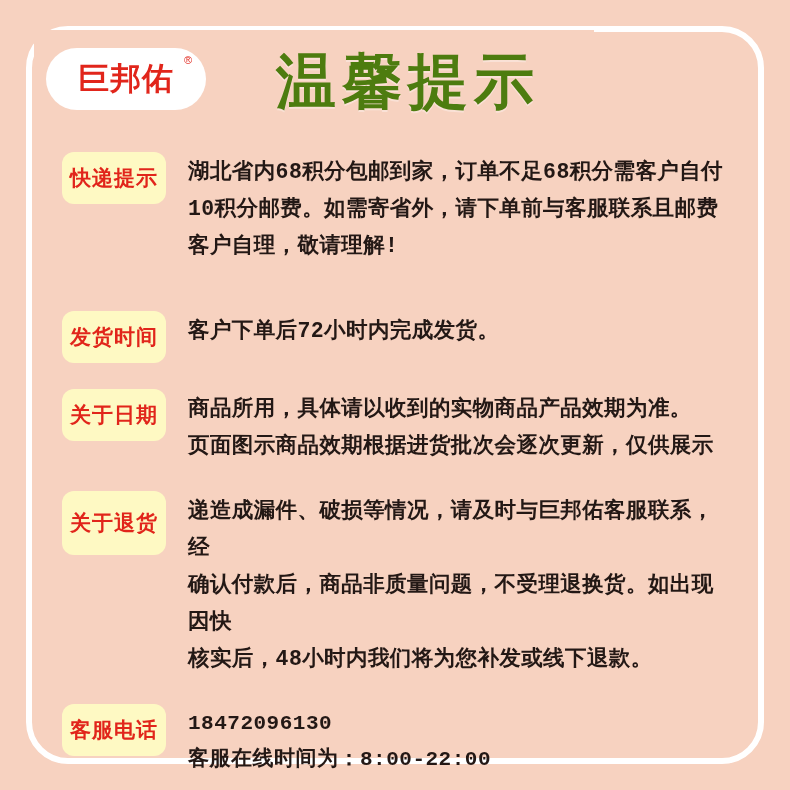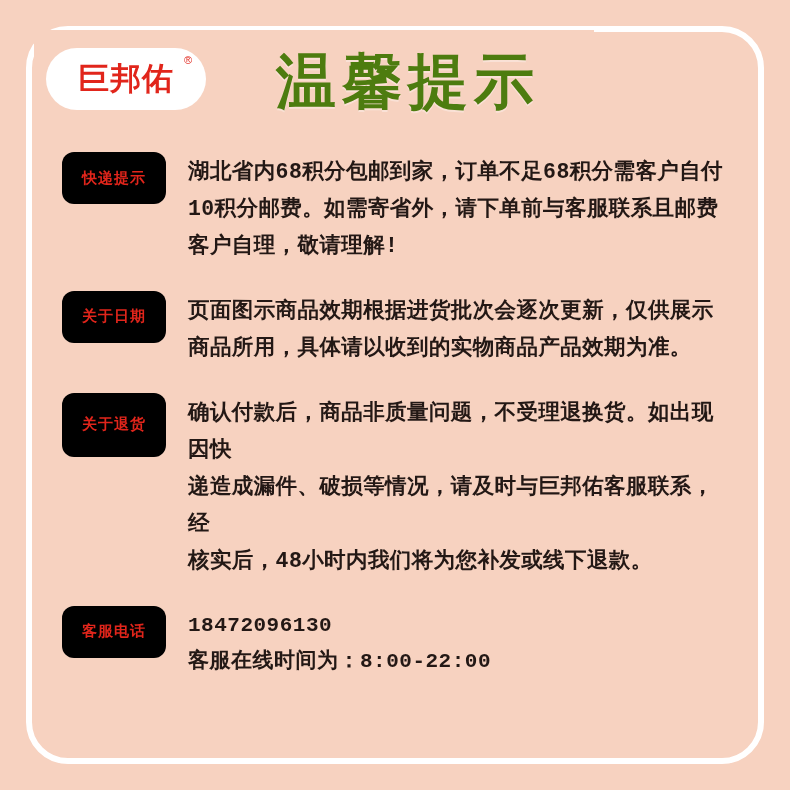--- a/index.html
+++ b/index.html
@@ -93,24 +93,24 @@
   }
   .row {
     display: flex;
     align-items: flex-start;
     margin-bottom: 26px;
   }
   .tag {
     flex: 0 0 auto;
     width: 104px;
     min-height: 52px;
-    background: #000000;
+    background: #fef9c3;
     border-radius: 12px;
     color: #e1251b;
-    font-size: 15px;
+    font-size: 21px;
     font-weight: bold;
     letter-spacing: 1px;
     display: flex;
     align-items: center;
     justify-content: center;
     box-sizing: border-box;
     padding: 6px 4px;
     font-family: "DejaVu Sans", "Liberation Sans", sans-serif;
   }
   .body {
@@ -163,34 +163,40 @@
 
     <div class="row row-express">
       <div class="tag">快递提示</div>
       <div class="body">
         <div>湖北省内68积分包邮到家，订单不足68积分需客户自付</div>
         <div>10积分邮费。如需寄省外，请下单前与客服联系且邮费</div>
         <div>客户自理，敬请理解!</div>
       </div>
     </div>
 
+    <div class="row row-ship">
+      <div class="tag">发货时间</div>
+      <div class="body">
+        <div>客户下单后72小时内完成发货。</div>
+      </div>
+    </div>
 
     <div class="row row-date">
       <div class="tag">关于日期</div>
       <div class="body">
+        <div>商品所用，具体请以收到的实物商品产品效期为准。</div>
         <div>页面图示商品效期根据进货批次会逐次更新，仅供展示</div>
-        <div>商品所用，具体请以收到的实物商品产品效期为准。</div>
       </div>
     </div>
 
     <div class="row row-return">
       <div class="tag tag-tall">关于退货</div>
       <div class="body">
+        <div>递造成漏件、破损等情况，请及时与巨邦佑客服联系，经</div>
         <div>确认付款后，商品非质量问题，不受理退换货。如出现因快</div>
-        <div>递造成漏件、破损等情况，请及时与巨邦佑客服联系，经</div>
         <div>核实后，48小时内我们将为您补发或线下退款。</div>
       </div>
     </div>
 
     <div class="row row-service">
       <div class="tag">客服电话</div>
       <div class="body">
         <div class="phone-line">18472096130</div>
         <div class="hours-line">客服在线时间为：8:00-22:00</div>
       </div>

